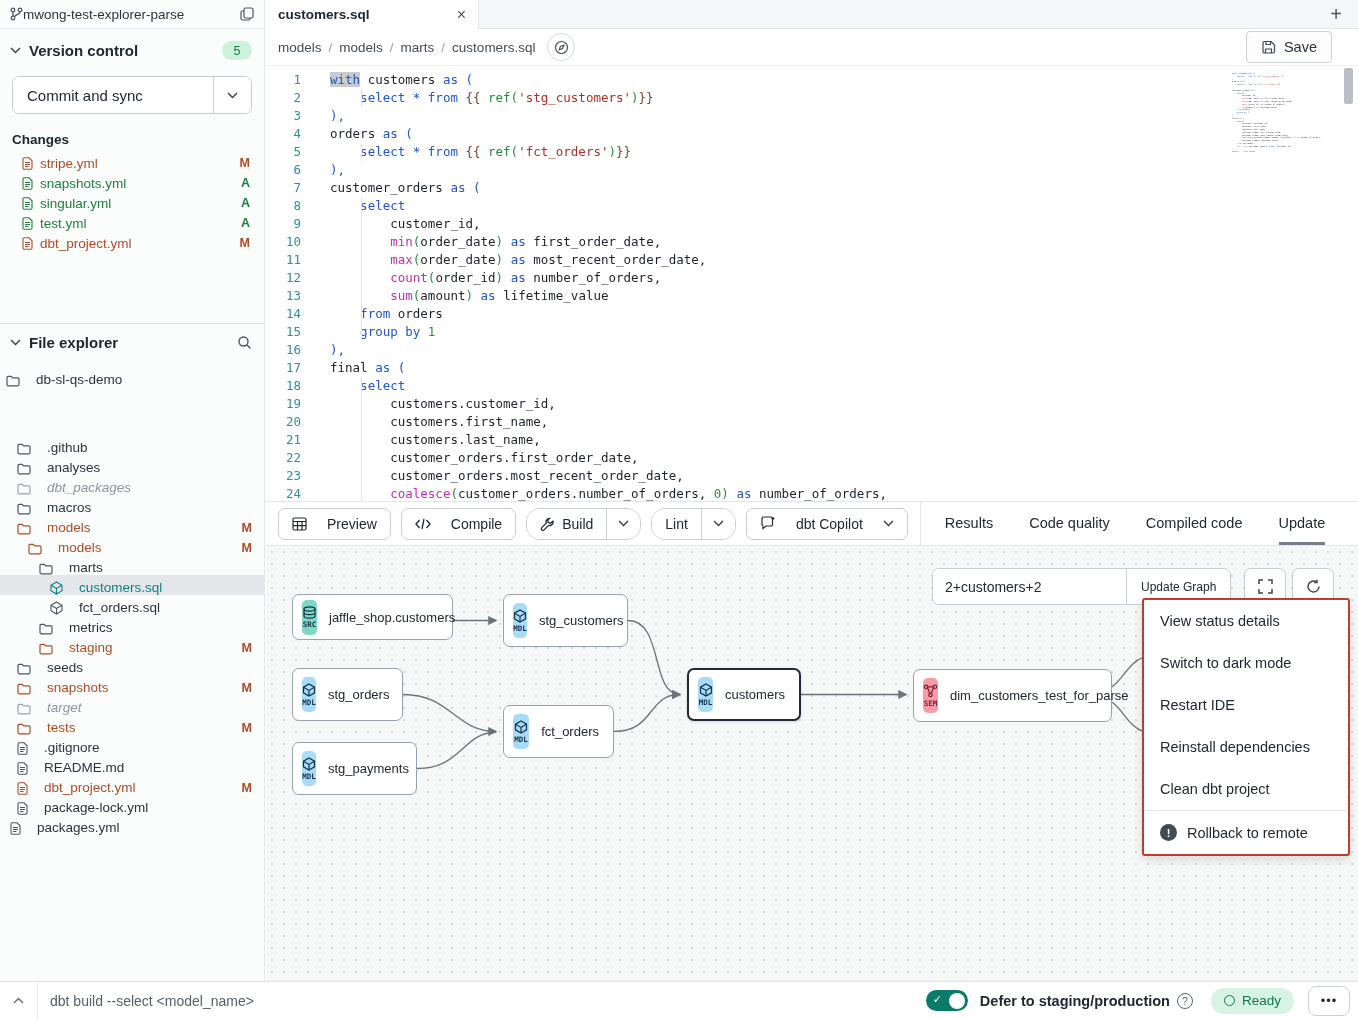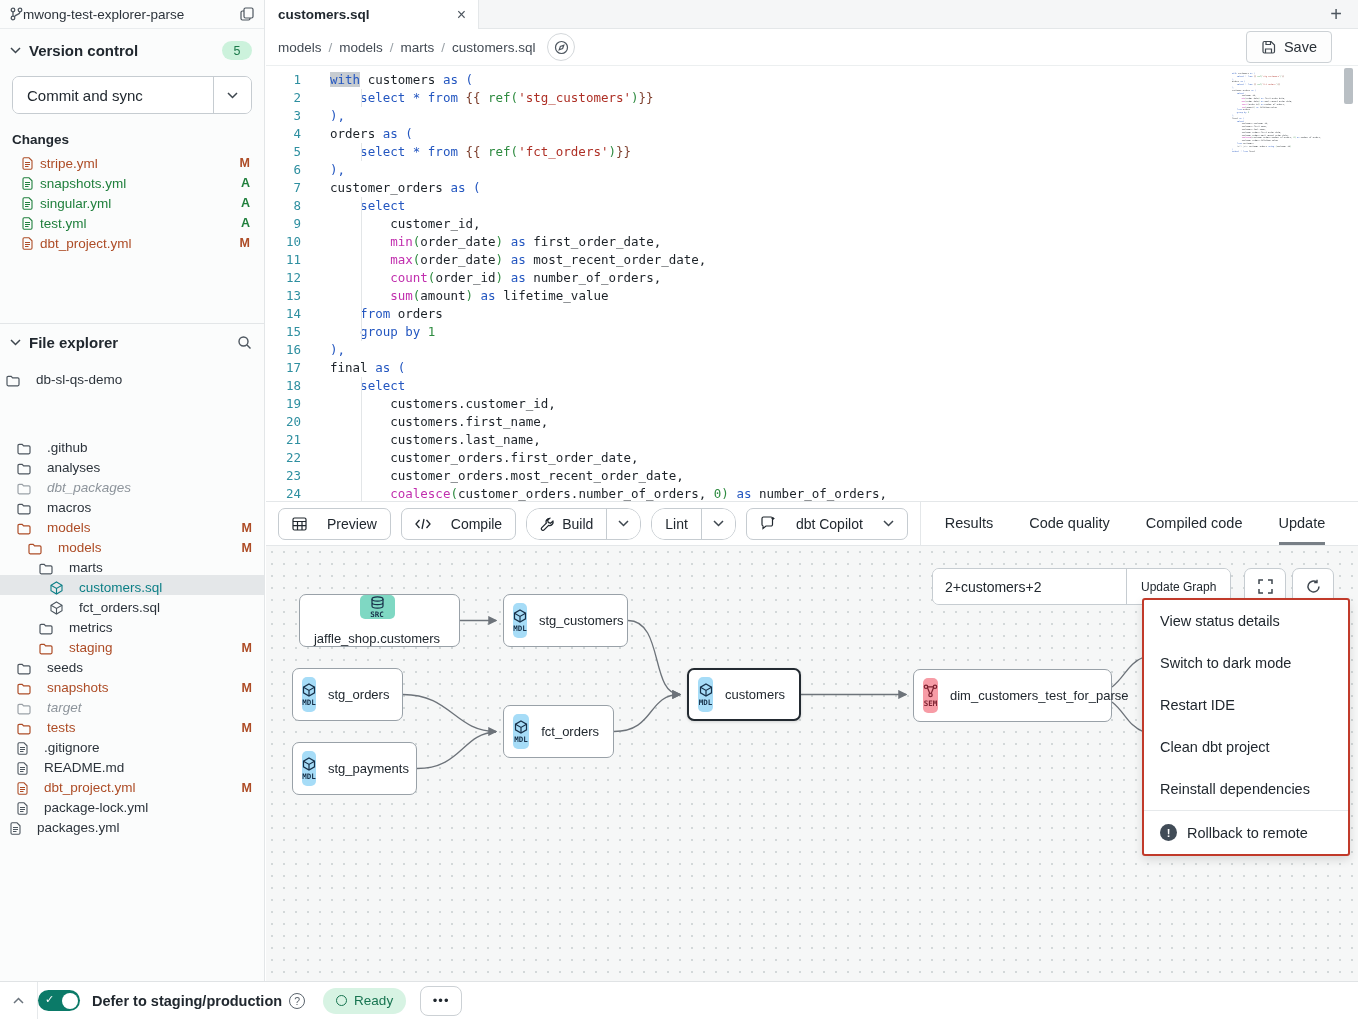--- a/index.html
+++ b/index.html
@@ -584,21 +584,21 @@
           <path d="M137 148.5 C185 148.5 189 185.5 230 185.5" marker-end="url(#arr)"></path>
           <path d="M151 222.5 C196 222.5 196 187 230 186"></path>
           <path d="M348 185.5 C389 185.5 381 148.5 414 148.5" marker-end="url(#arr)"></path>
           <path d="M535 148.5 H640" marker-end="url(#arr)"></path>
           <path d="M846 141 C859 131 862 117 878 111"></path>
           <path d="M846 156 C859 166 862 180 878 186"></path>
         </g>
       </svg>
 
       <div id="lineage-nodes">
-          <div class="ln-node" style="left: 33px; top: 48px; width: 161px; height: 53px; flex-direction: column;">
+          <div class="ln-node" style="left: 26px; top: 48px; width: 161px; height: 46px;">
             <span class="ln-badge src" style="background:#7fd8c3">
       <span>
                 <svg width="15" height="13" viewBox="0 0 15 13" fill="none" stroke="#173049" stroke-width="1.2">
                   <ellipse cx="7.5" cy="3" rx="5.5" ry="2.2"></ellipse>
                   <path d="M2 3 V10 c0 1.2 2.5 2.2 5.5 2.2 S13 11.2 13 10 V3 M2 6.5 c0 1.2 2.5 2.2 5.5 2.2 S13 7.7 13 6.5"></path>
                 </svg>
               </span>
       <span class="bt">SRC</span>
             </span>
     <span class="ln-name">jaffle_shop.customers</span>
@@ -699,39 +699,40 @@
           <div class="ctx-item">
             <span>View status details</span>
           </div>
           <div class="ctx-item">
             <span>Switch to dark mode</span>
           </div>
           <div class="ctx-item">
             <span>Restart IDE</span>
           </div>
           <div class="ctx-item">
+            <span>Reinstall dependencies</span>
+          </div>
+          <div class="ctx-item">
             <span>Clean dbt project</span>
-          </div>
-          <div class="ctx-item">
-            <span>Reinstall dependencies</span>
           </div>
           <div class="ctx-item warn">
             <span class="warn-ico">!</span>
             <span>Rollback to remote</span>
           </div>
         </div>
     </div>
   </div>
 
   <div class="statusbar">
     <button class="sb-expand">
       <svg width="11" height="7" viewBox="0 0 11 7" fill="none" stroke="#6b747d" stroke-width="1.5">
           <path d="M1 6 L5.5 1.5 L10 6"></path>
         </svg>
     </button>
+    <span class="sb-cmd">dbt build --select &lt;model_name&gt;</span>
     <div class="toggle">
       <span class="chk">✓</span>
       <span class="knob"></span>
     </div>
     <span class="sb-defer">Defer to staging/production</span>
     <span class="q-ico">?</span>
     <span class="ready-pill">
       <span class="ready-dot"></span>
       <span>Ready</span>
     </span>

